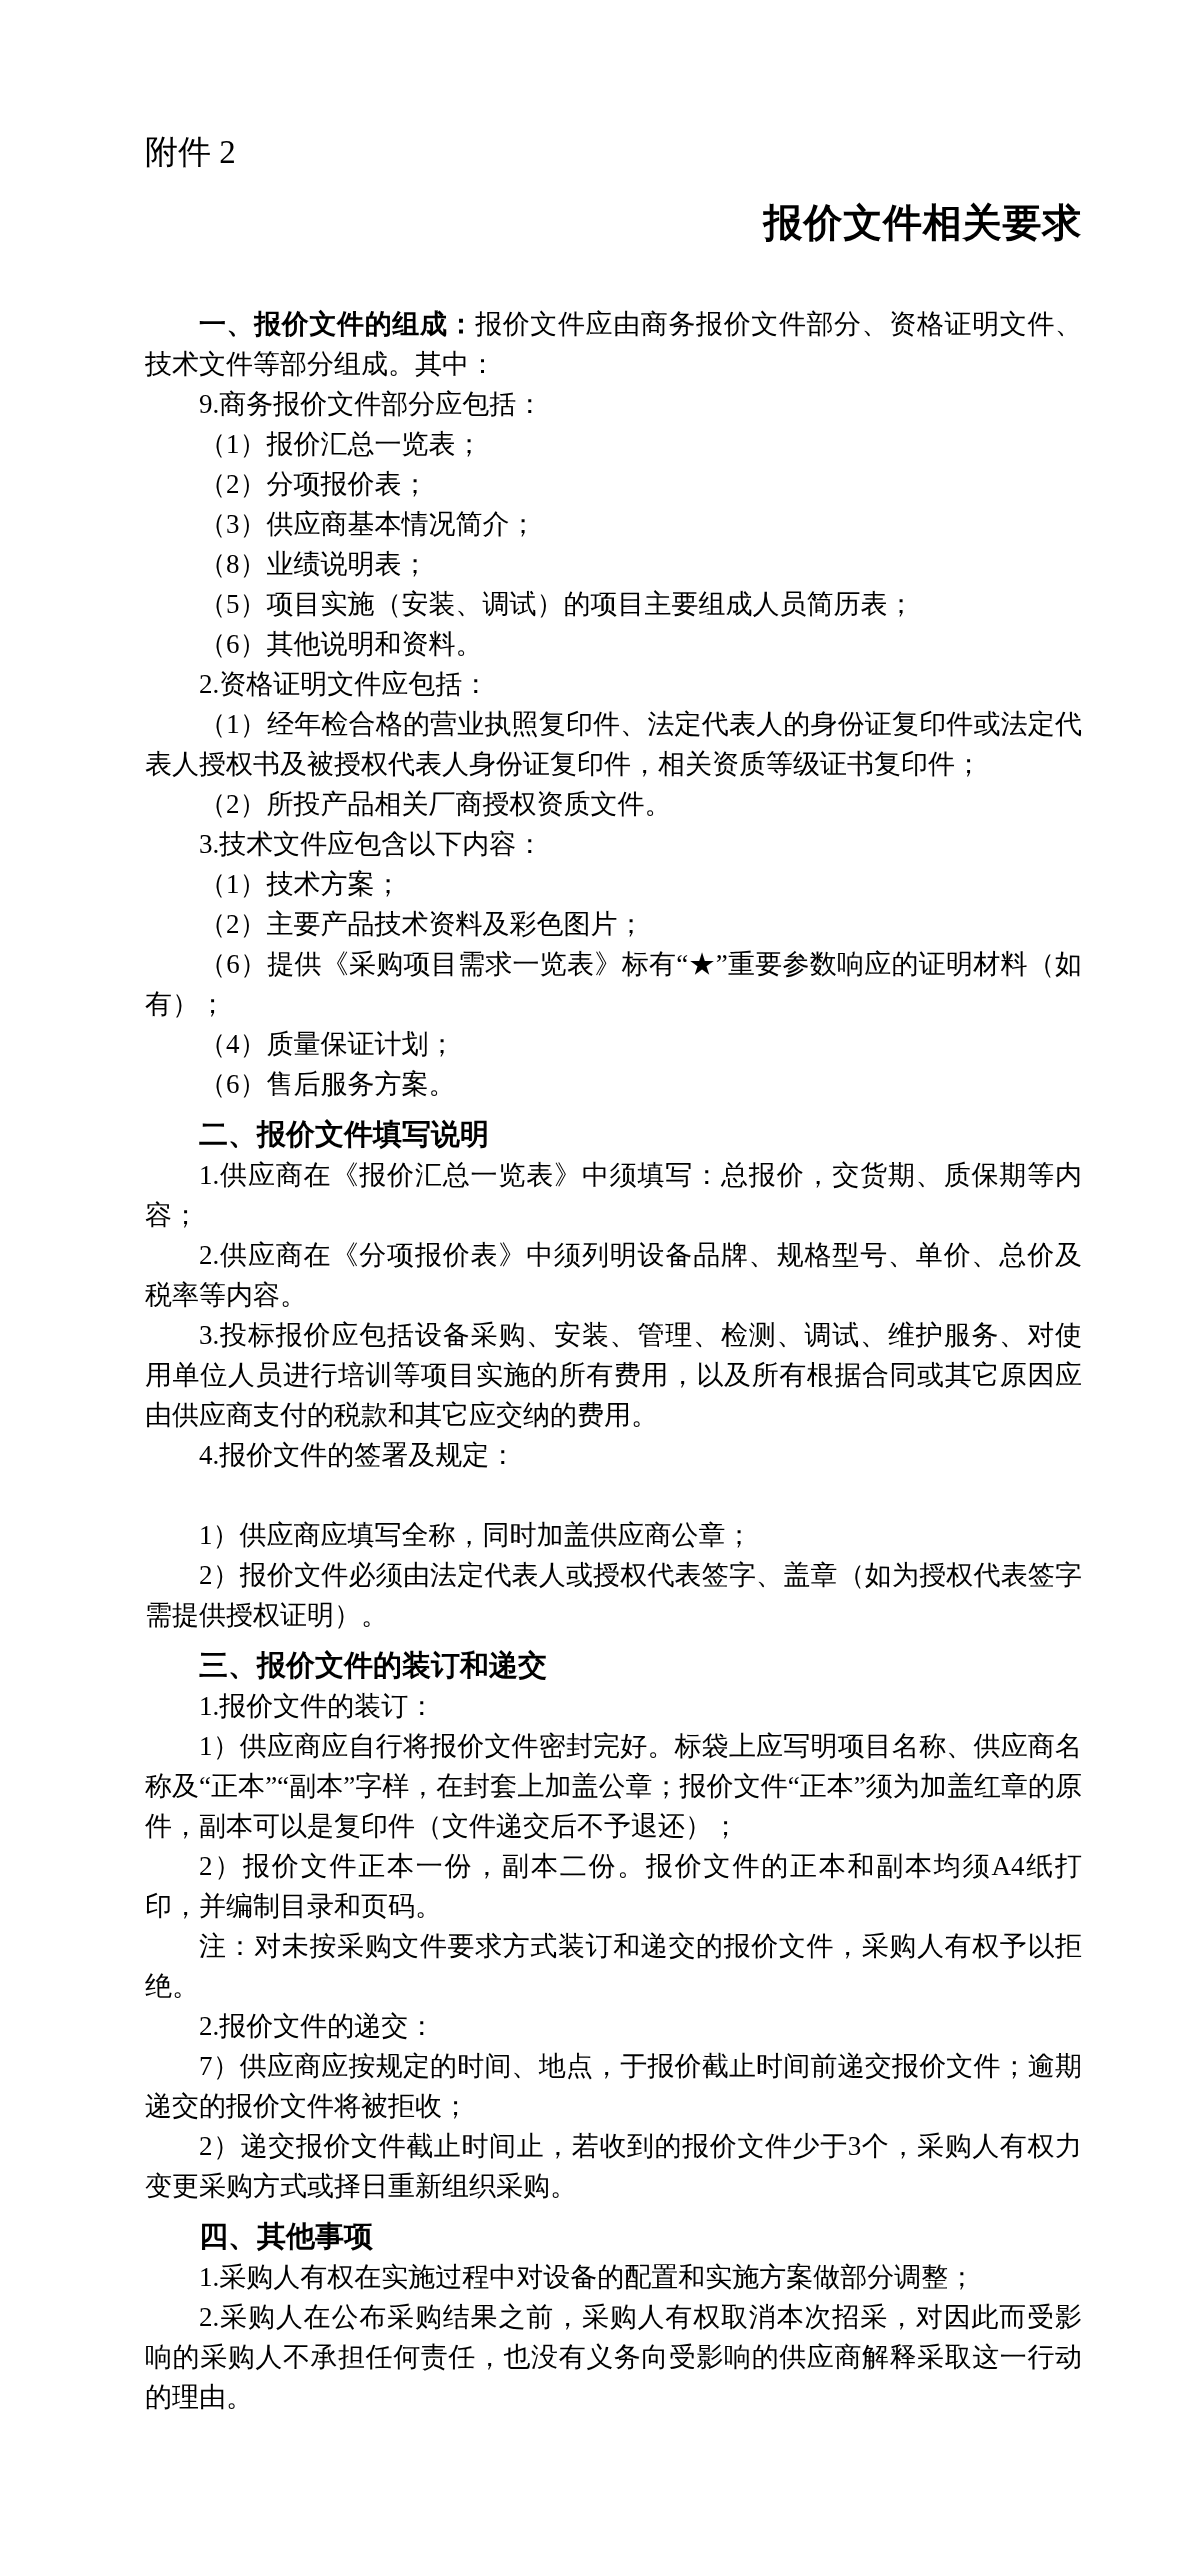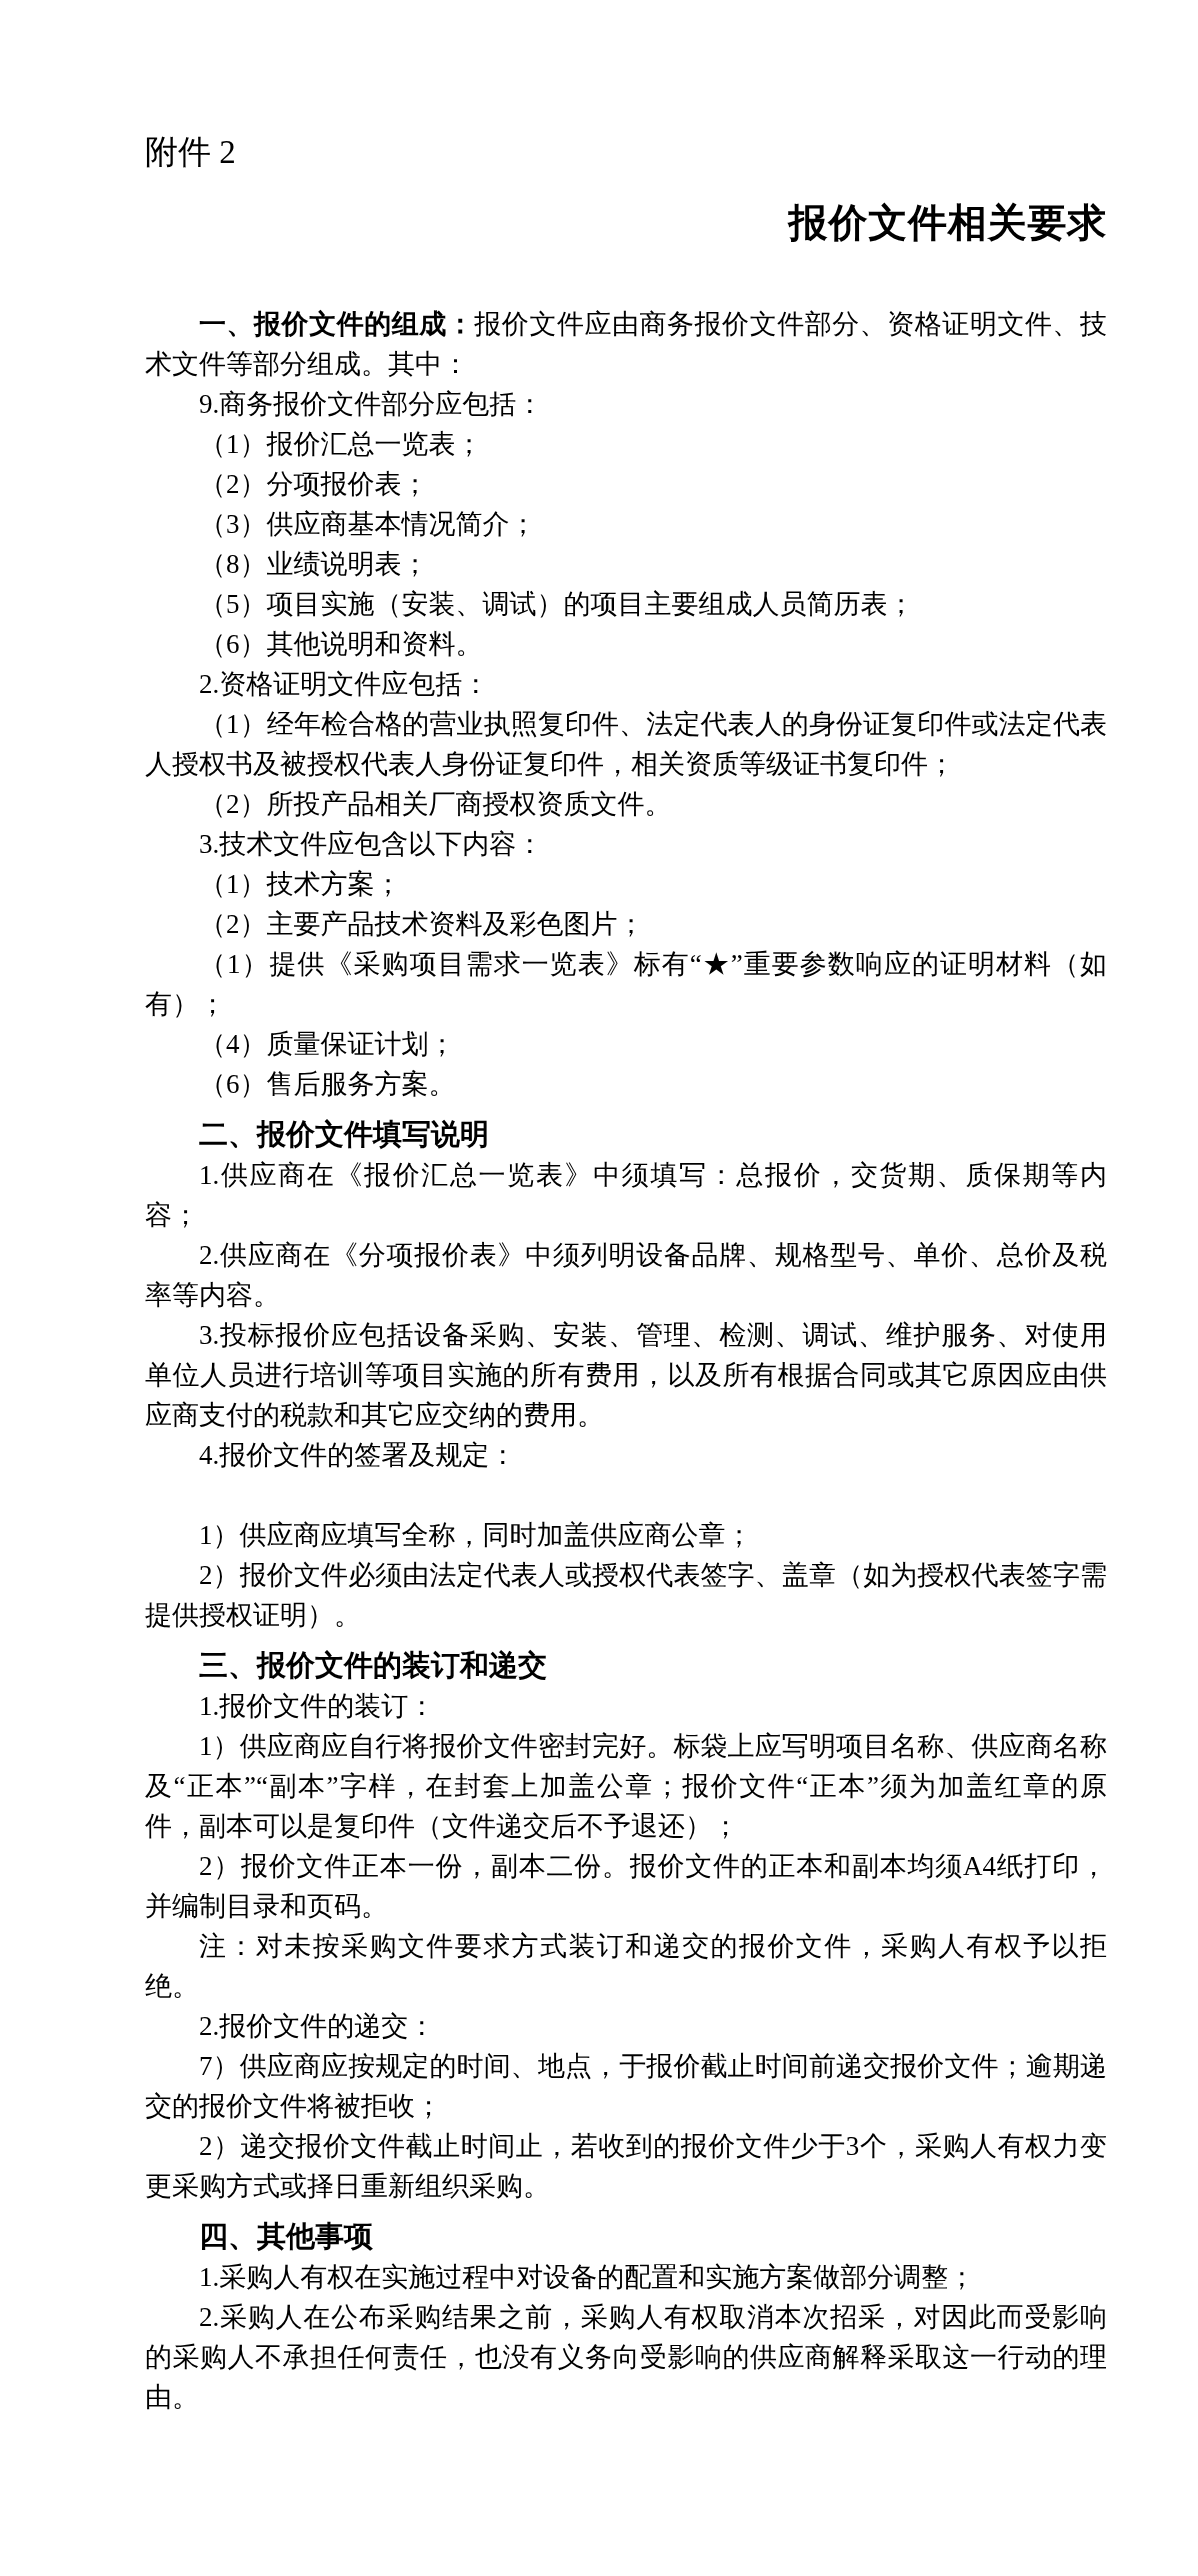--- a/index.html
+++ b/index.html
@@ -5,21 +5,21 @@
   html, body { margin: 0; padding: 0; background: #ffffff; }
   .page {
     position: relative;
     width: 1199px;
     height: 2576px;
     background: #ffffff;
     color: #000000;
     font-family: "Liberation Serif", "DejaVu Serif", serif;
     overflow: hidden;
     box-sizing: border-box;
-    padding: 130px 92px 0 145px;
+    padding: 130px 117px 0 145px;
   }
   .attachment {
     margin: 0;
     font-size: 33px;
     line-height: 44px;
     font-weight: 400;
   }
   .doc-title {
     margin: 19.6px 0 53px 0;
     font-size: 39px;
@@ -65,21 +65,21 @@
       <p class="para">（3）供应商基本情况简介；</p>
       <p class="para">（8）业绩说明表；</p>
       <p class="para">（5）项目实施（安装、调试）的项目主要组成人员简历表；</p>
       <p class="para">（6）其他说明和资料。</p>
       <p class="para">2.资格证明文件应包括：</p>
       <p class="para">（1）经年检合格的营业执照复印件、法定代表人的身份证复印件或法定代表人授权书及被授权代表人身份证复印件，相关资质等级证书复印件；</p>
       <p class="para">（2）所投产品相关厂商授权资质文件。</p>
       <p class="para">3.技术文件应包含以下内容：</p>
       <p class="para">（1）技术方案；</p>
       <p class="para">（2）主要产品技术资料及彩色图片；</p>
-      <p class="para">（1）提供《采购项目需求一览表》标有“★”重要参数响应的证明材料（如有）；</p>
+      <p class="para">（6）提供《采购项目需求一览表》标有“★”重要参数响应的证明材料（如有）；</p>
       <p class="para">（4）质量保证计划；</p>
       <p class="para">（6）售后服务方案。</p>
     </div>
 
     <div>
       <p class="sec-heading">二、报价文件填写说明</p>
       <p class="para">1.供应商在《报价汇总一览表》中须填写：总报价，交货期、质保期等内容；</p>
       <p class="para">2.供应商在《分项报价表》中须列明设备品牌、规格型号、单价、总价及税率等内容。</p>
       <p class="para">3.投标报价应包括设备采购、安装、管理、检测、调试、维护服务、对使用单位人员进行培训等项目实施的所有费用，以及所有根据合同或其它原因应由供应商支付的税款和其它应交纳的费用。</p>
       <p class="para">4.报价文件的签署及规定：</p>

